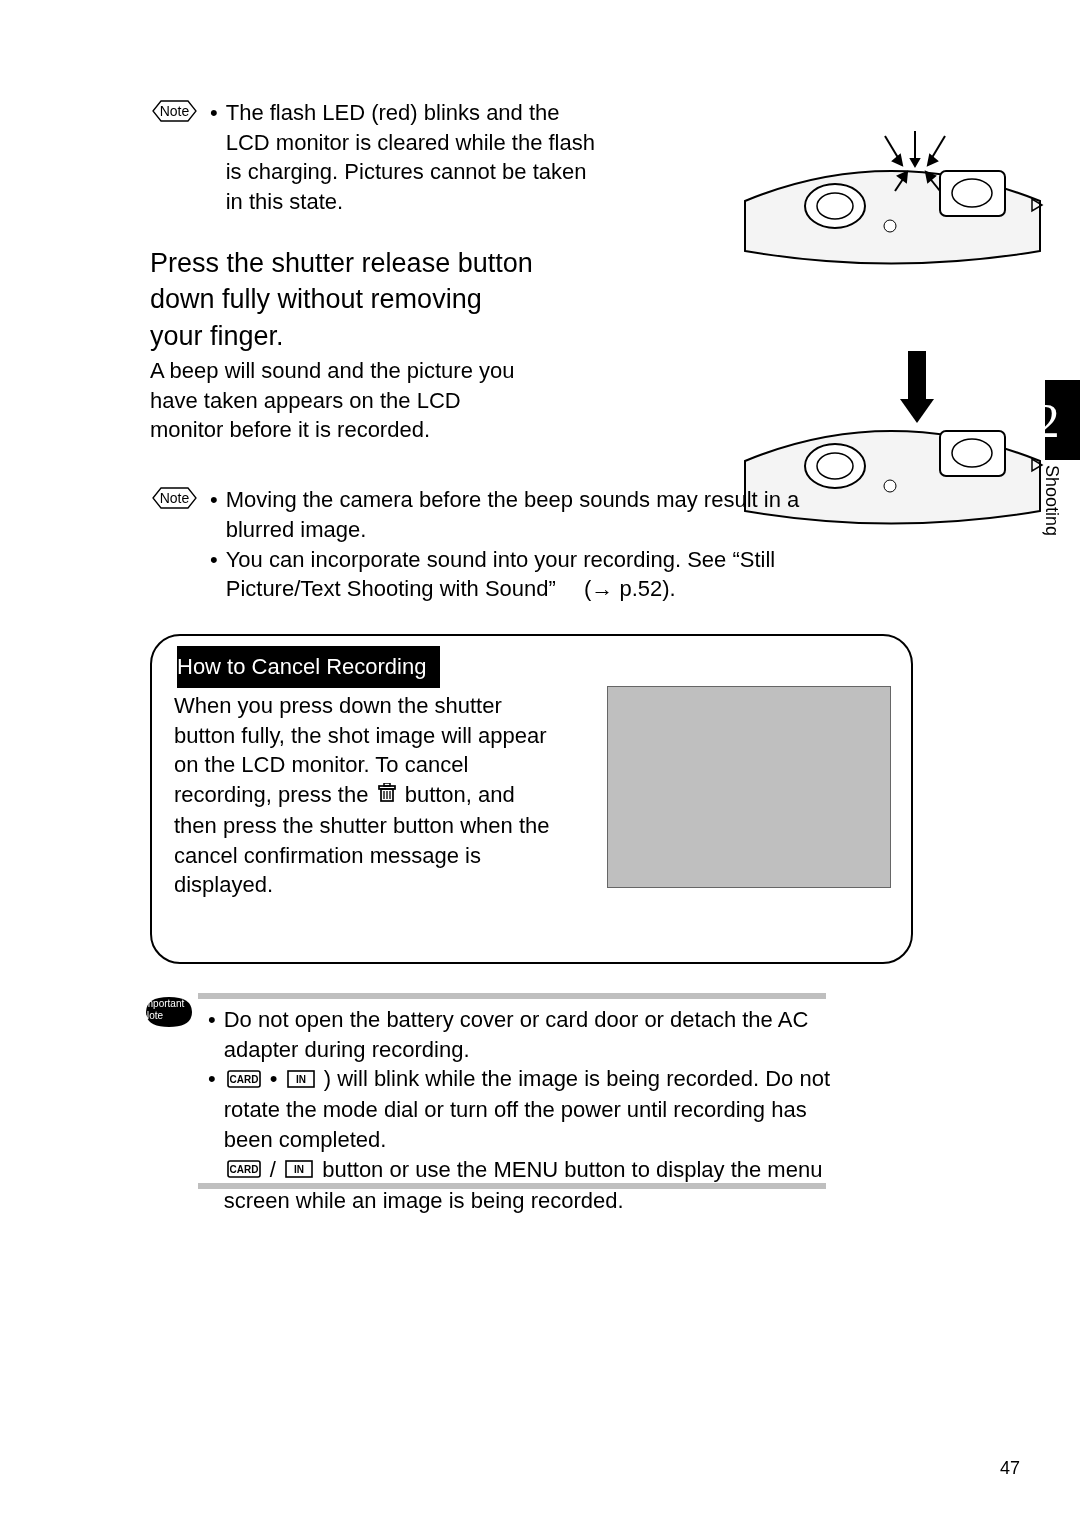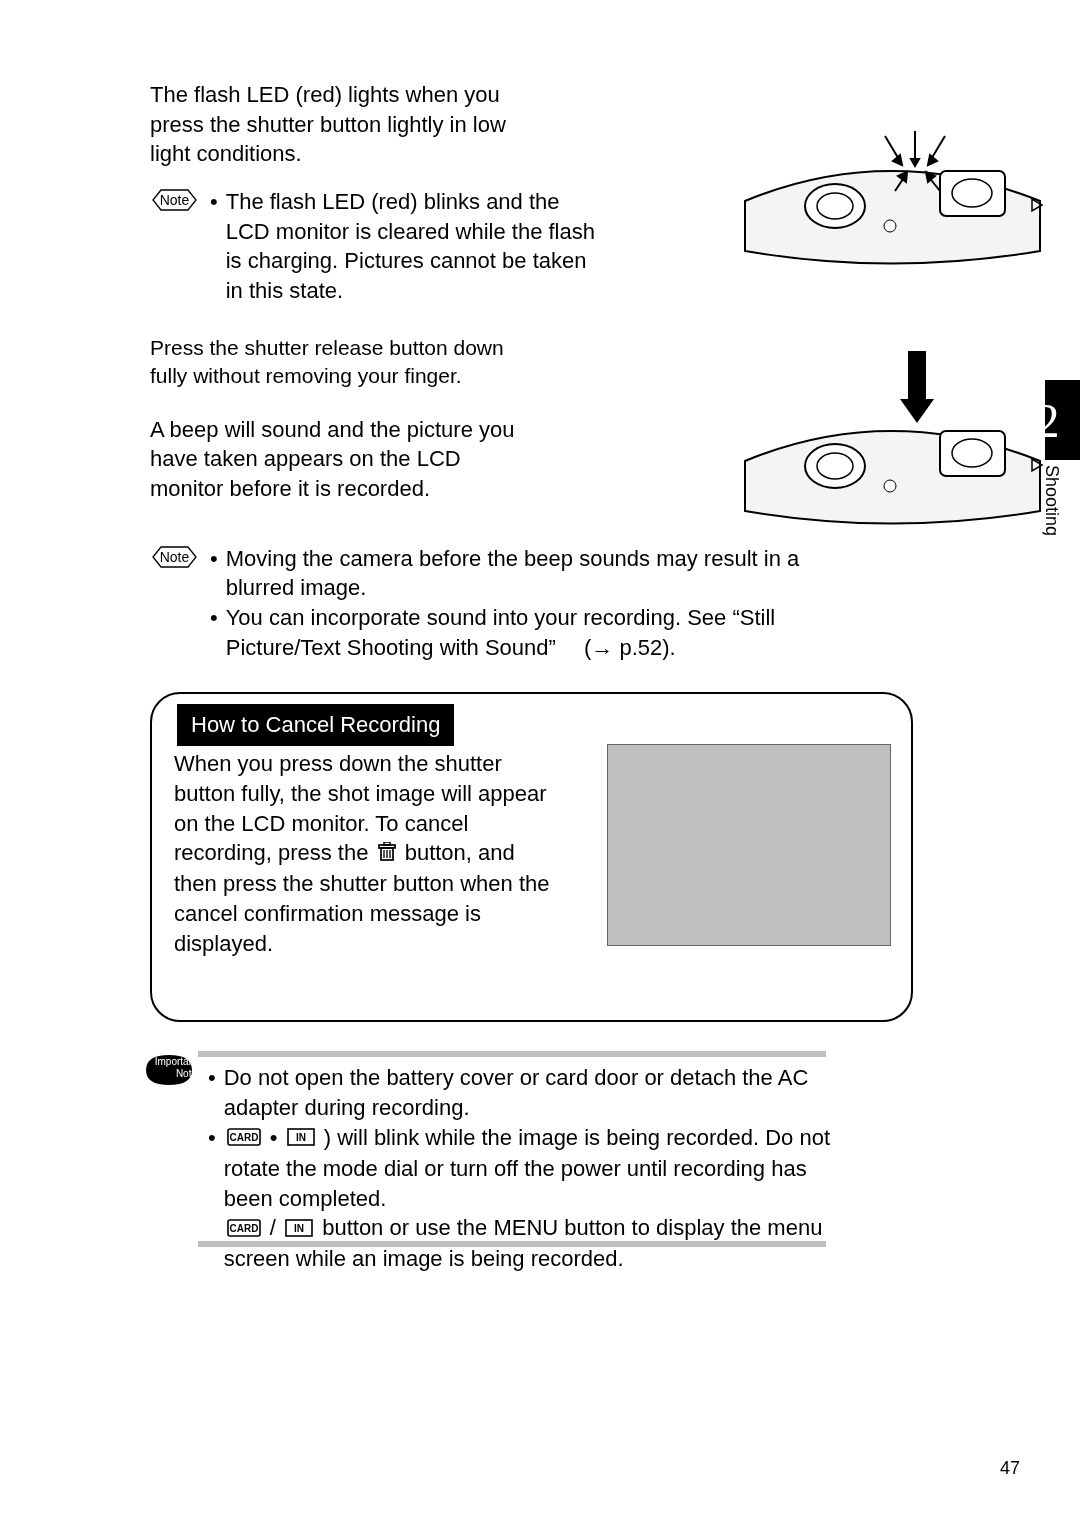--- a/index.html
+++ b/index.html
@@ -4,32 +4,32 @@
 <style>
   html,body{margin:0;padding:0;background:#fff;font-family:Arial,Helvetica,sans-serif;color:#000}
   .page{width:1080px;height:1529px;position:relative;box-sizing:border-box;padding:80px 30px 30px 150px}
   .page-number{position:absolute;bottom:50px;right:60px;font-size:18px}
   .side-tab{position:absolute;right:0;top:380px;width:65px;height:80px;background:#000;color:#fff;font-size:48px;display:flex;align-items:center;justify-content:center;font-family:"Times New Roman",serif}
   .side-label{position:absolute;right:18px;top:465px;font-size:18px;writing-mode:vertical-rl;text-orientation:mixed}
   .content{width:730px}
   .block{position:relative;margin-bottom:10px}
   .body-text{font-size:22px;line-height:1.35}
   .sub-heading{font-size:22px;line-height:1.35;margin-left:20px}
-  .instruction{font-size:21px;line-height:1.35}
+  .instruction{font-size:27px;line-height:1.35}
   .note-tag{position:absolute;left:-3px;top:2px;width:55px;height:22px;display:flex;align-items:center;justify-content:center}
   .note-tag svg{width:55px;height:22px;position:absolute;left:0;top:0}
   .note-tag span{font-size:14px;position:relative}
   .note-body{margin-left:60px;font-size:22px;line-height:1.35}
   .bullet{display:flex;gap:8px}
   .bullet .dot{flex:0 0 auto}
   .figure{position:absolute;border:1px solid #fff}
   .fig1{right:35px;top:80px;width:304px;height:190px}
   .fig2{right:35px;top:340px;width:304px;height:190px}
   .panel{border:2px solid #000;border-radius:30px;width:715px;padding:55px 22px 22px 22px;margin-top:30px;position:relative;font-size:22px;line-height:1.35}
-  .panel-title{position:absolute;left:25px;top:10px;background:#000;color:#fff;font-size:22px;padding:6px 14px 6px 14px}
+  .panel-title{position:absolute;left:25px;top:10px;background:#000;color:#fff;font-size:22px;padding:6px 14px 6px 0}
   .panel-figure{position:absolute;right:20px;top:50px;width:282px;height:200px;background:#bfbfbf;border:1px solid #666}
   .panel-text1{width:380px}
   .imp-wrap{position:relative;margin-top:35px}
   .imp-tag{position:absolute;left:-8px;top:-4px;width:55px;height:34px}
   .imp-bar{position:absolute;left:48px;top:-6px;width:628px;height:6px;background:#bfbfbf}
   .imp-bar2{position:absolute;left:48px;top:184px;width:628px;height:6px;background:#bfbfbf}
   .imp-body{margin-left:58px;width:640px;font-size:22px;line-height:1.35;padding-top:6px}
   .col{width:390px}
   .icon-inline{display:inline-block;vertical-align:middle;margin:0 3px}
   .pref{margin-left:22px}
@@ -80,41 +80,40 @@
 
       <rect x="168" y="10" width="18" height="48" fill="#000"></rect>
       <polygon points="160,58 194,58 177,82" fill="#000"></polygon>
       <polygon points="292,118 292,130 302,124" fill="none" stroke="#000" stroke-width="1.5"></polygon>
     </svg>
   </div>
 
   <div class="content">
 
     <div class="block">
-      <div class="body-text col">The flash LED (red) lights when you press the shutter button lightly in low light conditions.</div>
     </div>
 
     <div class="block" style="margin-top:18px">
       <div class="note-tag">
         <svg viewBox="0 0 55 22">
             <polygon points="6,11 14,1 41,1 49,11 41,21 14,21" fill="#fff" stroke="#000" stroke-width="1.3"></polygon>
           </svg>
         <span>Note</span>
       </div>
       <div class="note-body col">
         <div class="bullet">
           <span class="dot">•</span>
           <span>The flash LED (red) blinks and the LCD monitor is cleared while the flash is charging. Pictures cannot be taken in this state.</span>
         </div>
       </div>
     </div>
 
     <div class="block" style="margin-top:28px">
       <div class="instruction col">Press the shutter release button down fully without removing your finger.</div>
-      <div class="body-text col" style="margin-top:24px">A beep will sound and the picture you have taken appears on the LCD monitor before it is recorded.</div>
+      <div class="body-text col" style="margin-top:2px">A beep will sound and the picture you have taken appears on the LCD monitor before it is recorded.</div>
     </div>
 
     <div class="block" style="margin-top:40px;width:720px">
       <div class="note-tag">
         <svg viewBox="0 0 55 22">
             <polygon points="6,11 14,1 41,1 49,11 41,21 14,21" fill="#fff" stroke="#000" stroke-width="1.3"></polygon>
           </svg>
         <span>Note</span>
       </div>
       <div class="note-body" style="width:640px">
@@ -150,21 +149,21 @@
         <span> button, and then press the shutter button when the cancel confirmation message is displayed.</span>
       </div>
       <div style="clear:both;height:40px"></div>
     </div>
 
     <div class="imp-wrap">
       <div class="imp-tag">
         <svg width="55" height="34" viewBox="0 0 55 34">
           <path d="M4 17 Q4 2 27 2 Q50 2 50 17 Q50 32 27 32 Q4 32 4 17 Z" fill="#000"></path>
         </svg>
-        <div style="position:absolute;left:0;top:3px;width:55px;text-align:right;color:#fff;font-size:10px;line-height:1.2">
+        <div style="position:absolute;left:0;top:3px;width:55px;text-align:left;color:#fff;font-size:10px;line-height:1.2">
           <div>Important</div>
           <div>Note</div>
         </div>
       </div>
       <div class="imp-bar"></div>
       <div class="imp-body">
         <div class="bullet">
           <span class="dot">•</span>
           <span>Do not open the battery cover or card door or detach the AC adapter during recording.</span>
         </div>

